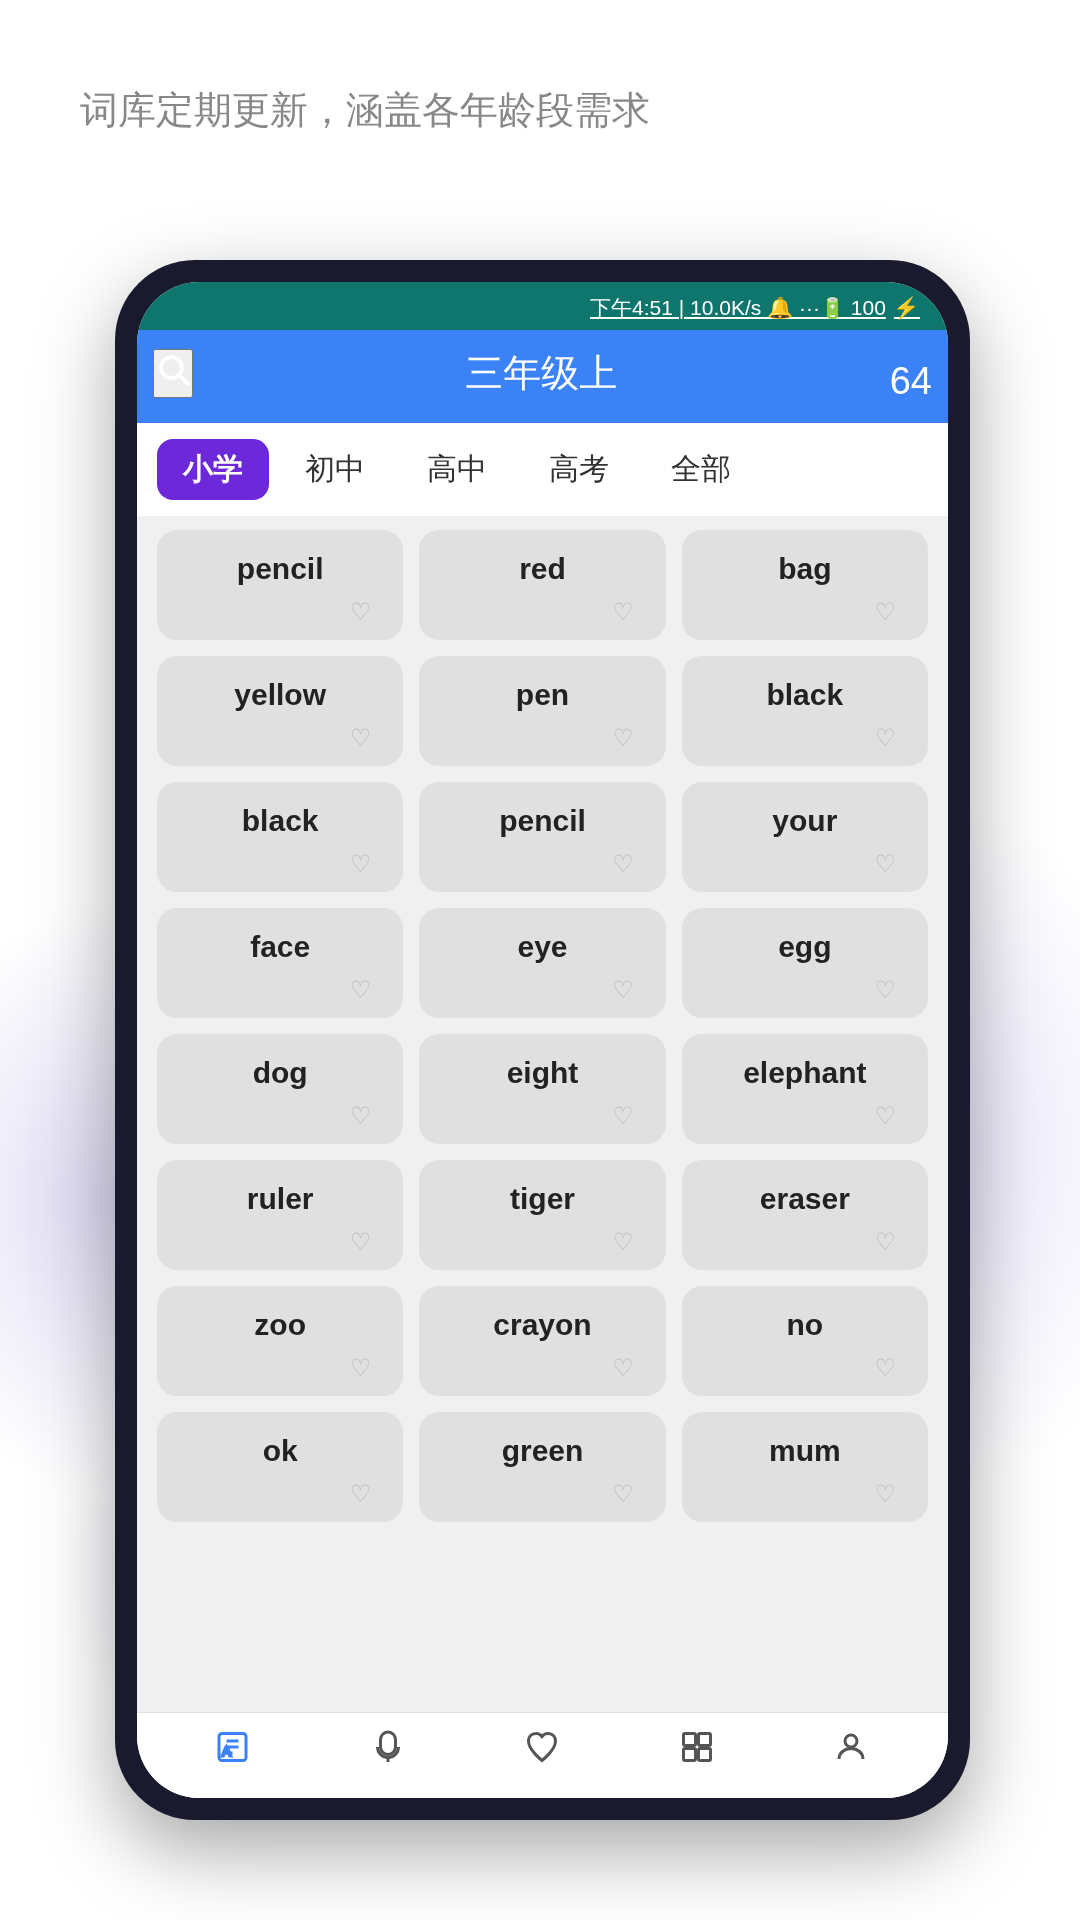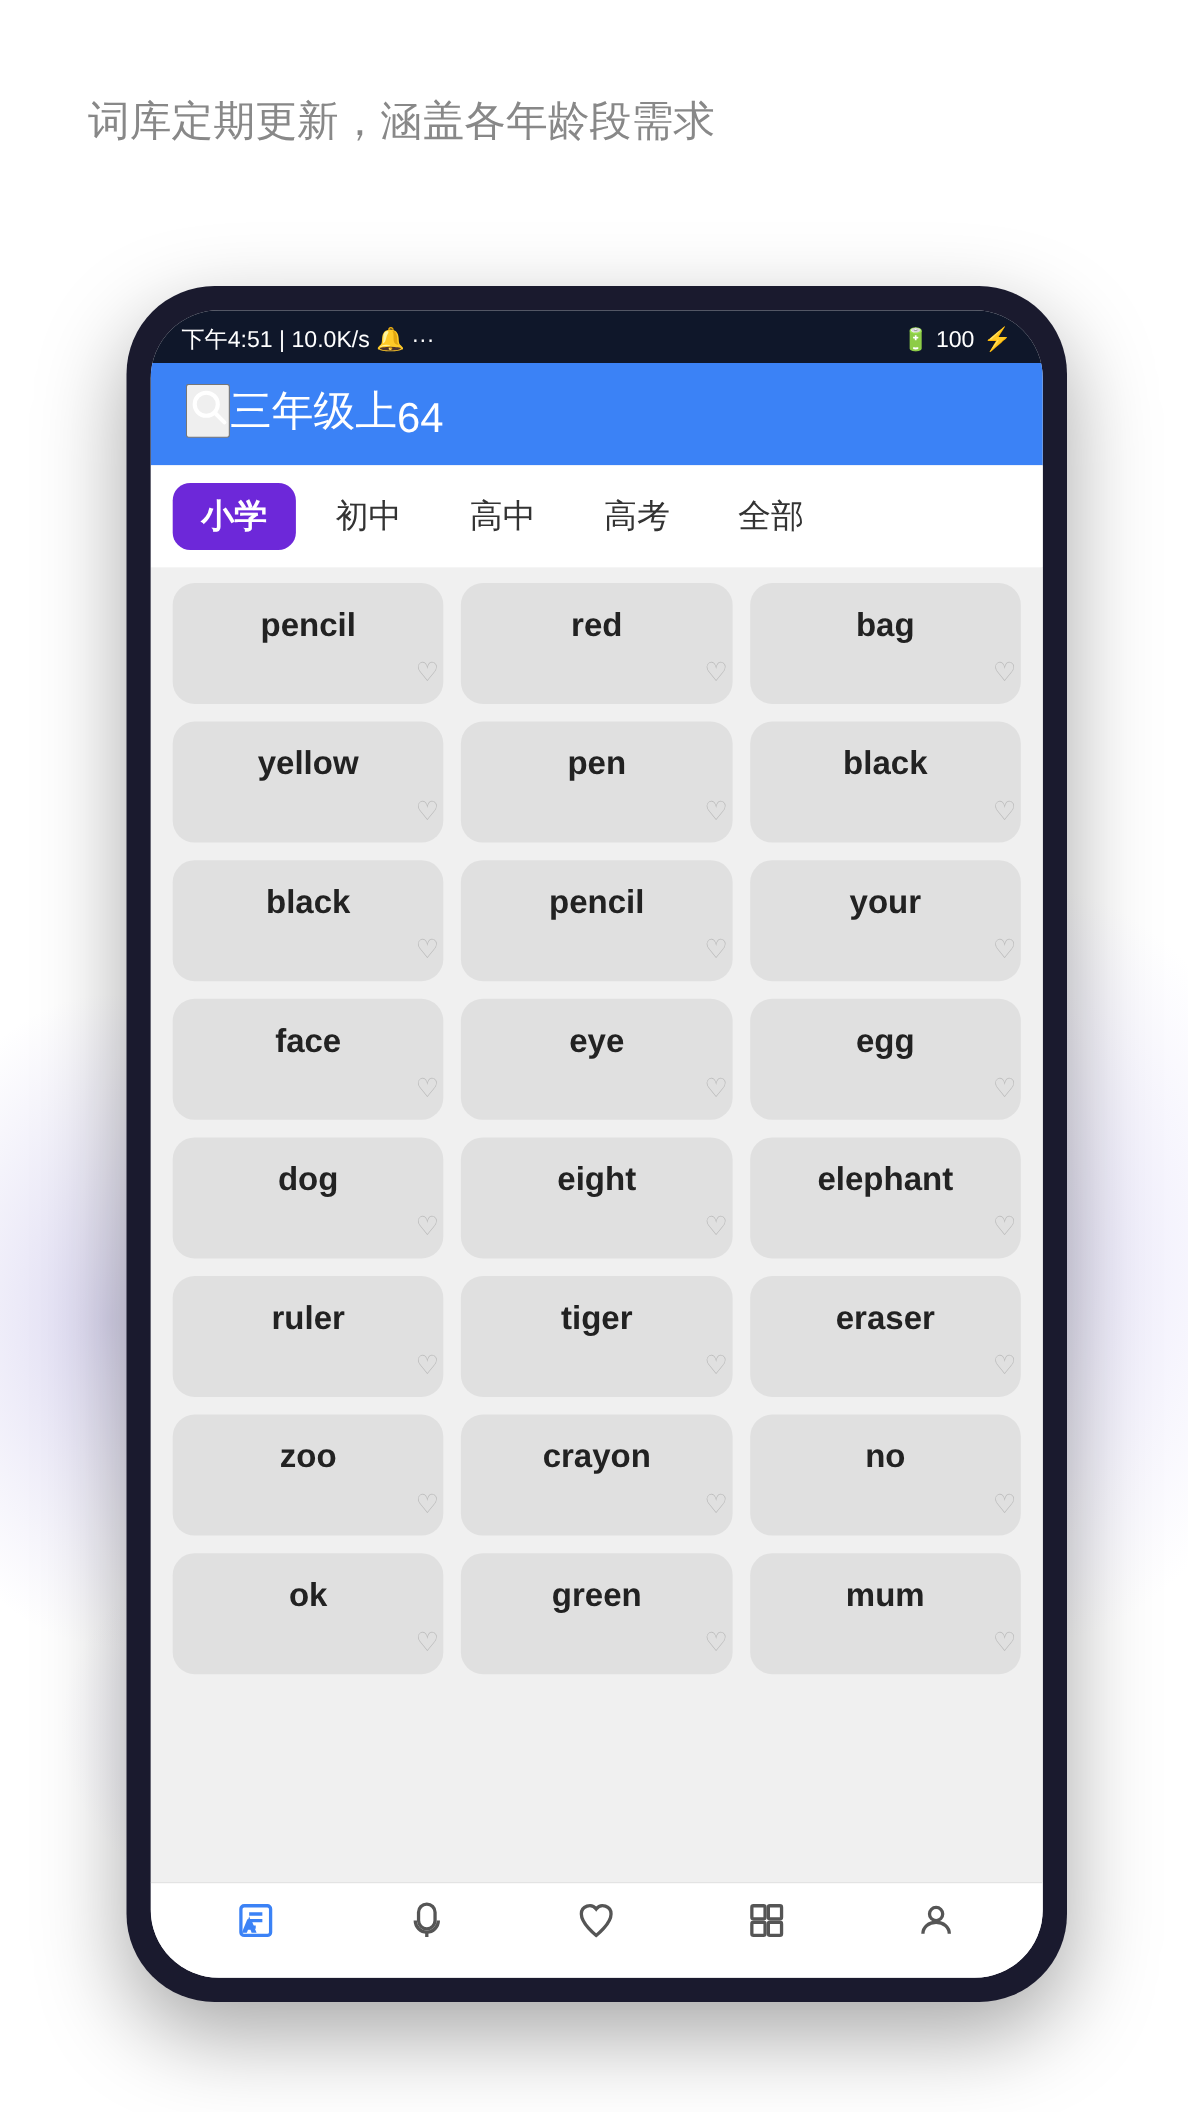--- a/index.html
+++ b/index.html
@@ -76,43 +76,45 @@
       height: 100%;
       background: #f0f0f0;
       border-radius: 62px;
       overflow: hidden;
       display: flex;
       flex-direction: column;
     }
 
     
     .status-bar {
-      background: #0f172a;
+      background: #0f766e;
       padding: 12px 28px 8px;
       display: flex;
-      justify-content: space-between;
+      justify-content: flex-end;
       align-items: center;
       color: white;
       font-size: 22px;
       flex-shrink: 0;
+      text-decoration: underline;
     }
     .status-left { font-size: 21px; }
     .status-right {
       display: flex;
       align-items: center;
       gap: 8px;
       font-size: 21px;
     }
 
     
     .app-header {
       background: #3b82f6;
-      padding: 14px 32px 20px;
-      display: flex;
-      align-items: center;
+      padding: 14px 16px 20px;
+      display: flex;
+      align-items: center;
+      justify-content: space-between;
       flex-shrink: 0;
     }
     .search-icon-btn {
       color: white;
       font-size: 36px;
       cursor: pointer;
     }
     .app-title {
       color: white;
       font-size: 38px;
@@ -161,21 +163,21 @@
       background: #f0f0f0;
     }
     .word-grid {
       display: grid;
       grid-template-columns: repeat(3, 1fr);
       gap: 16px;
     }
     .word-card {
       background: #e0e0e0;
       border-radius: 20px;
-      padding: 22px 4px 14px;
+      padding: 22px 32px 14px;
       display: flex;
       flex-direction: column;
       align-items: center;
       justify-content: space-between;
       min-height: 110px;
       cursor: pointer;
     }
     .word-text {
       font-size: 30px;
       font-weight: 700;

